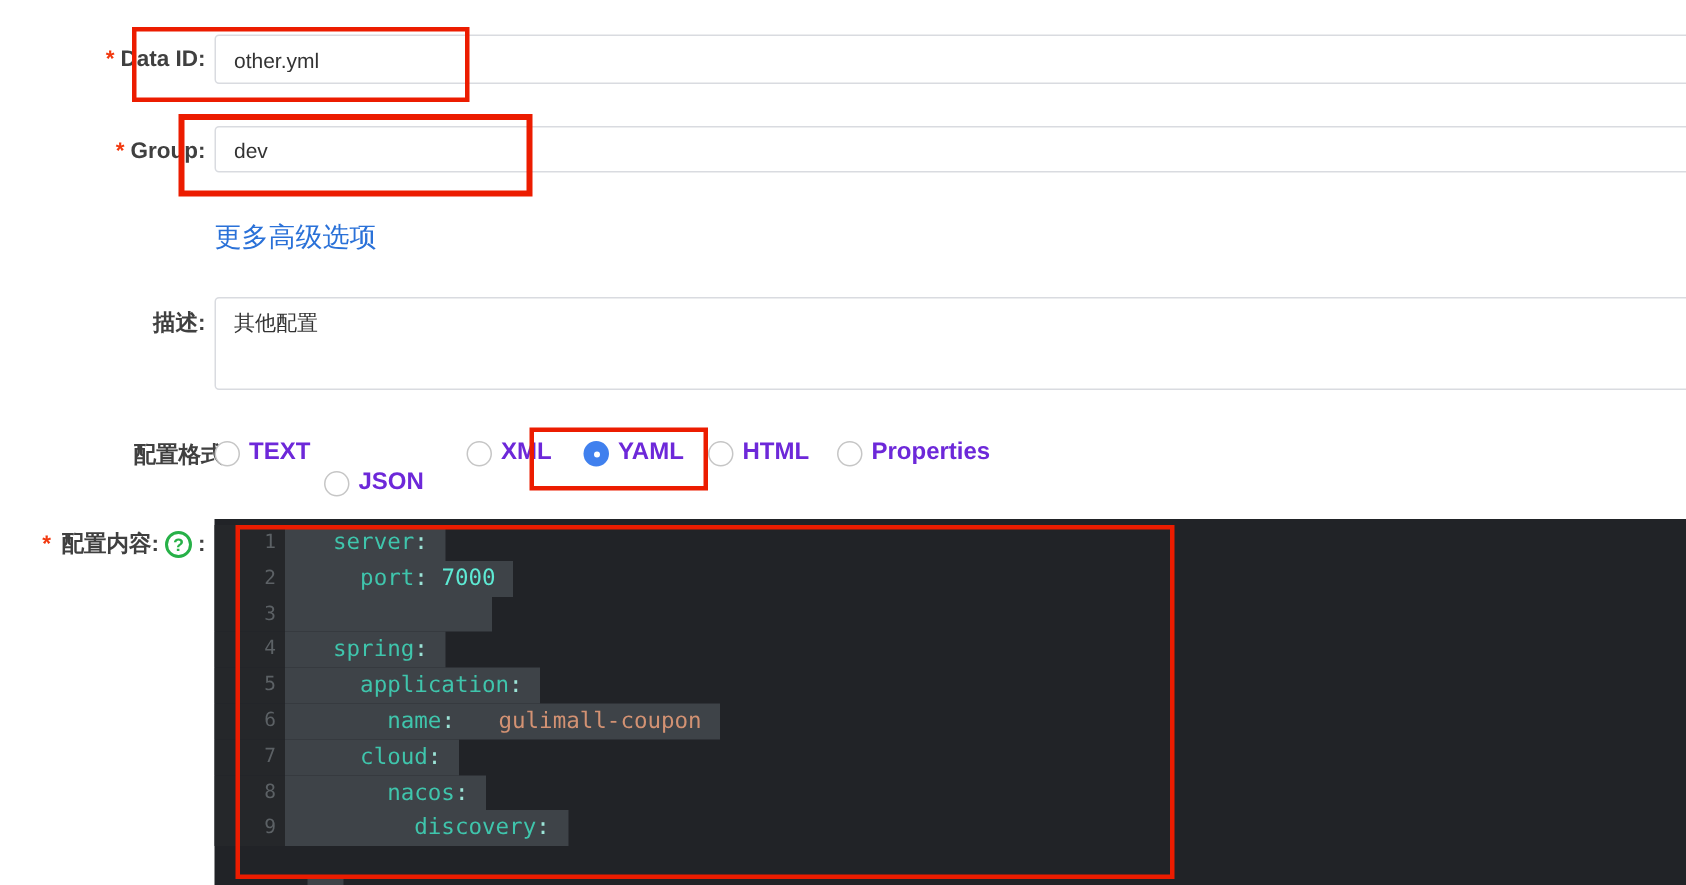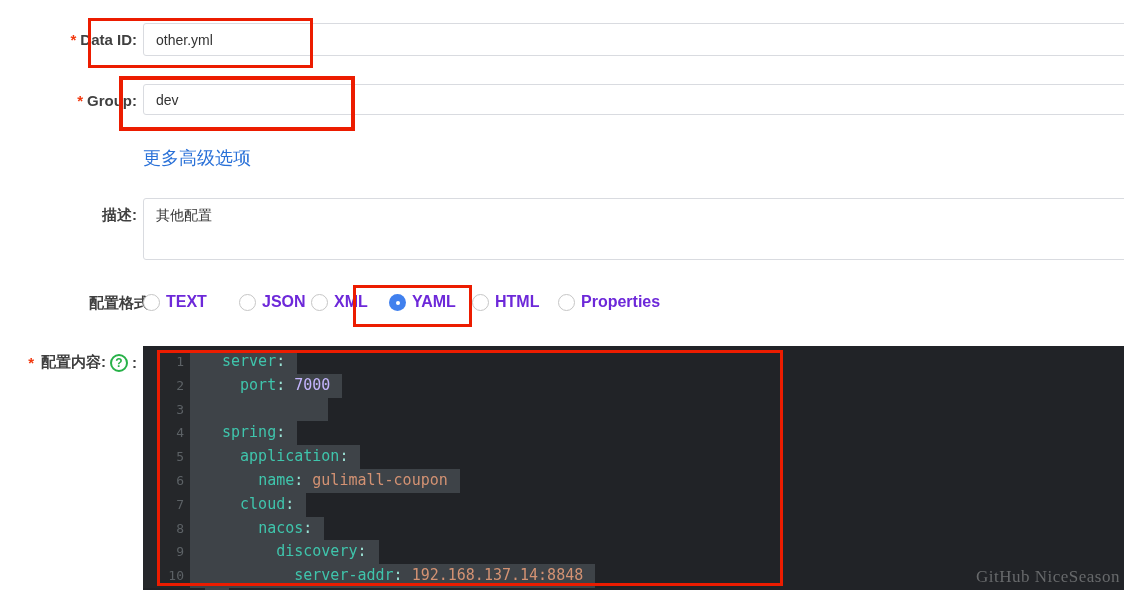--- a/index.html
+++ b/index.html
@@ -46,22 +46,22 @@
           font-family:"DejaVu Sans Mono","Liberation Mono",monospace;}
   .code-area{position:absolute;left:0;top:0;right:0;bottom:0;padding-top:4px;}
   .code-row{display:flex;height:23.8px;line-height:23.8px;font-size:15px;}
   .gutter{flex:0 0 47px;text-align:right;padding-right:6px;color:#5c6165;font-size:13px;
           box-sizing:border-box;background:#25272a;}
   .line-content{white-space:pre;flex:1;color:#d8d8d8;}
   .hl{display:inline-block;background:#3e4348;padding:0 12px 0 32px;height:23.8px;box-sizing:border-box;}
   .hl.empty{width:138px;padding:0;}
   .tk-key{color:#3fc5ac;}
   .tk-punc{color:#9ce4d7;}
-  .tk-num{color:#c4b5fd;}
-  .tk-str{color:#d39273;}
+  .tk-num{color:#5eead4;}
+  .tk-str{color:#d39273;margin-left:20px;}
   .tk-plain{color:#d8d8d8;}
   .frag{position:absolute;left:62px;top:238px;width:24px;height:8px;background:#3e4348;}
   .watermark{position:absolute;right:4px;bottom:3px;font-family:"Liberation Serif",serif;
              font-size:17px;color:#67696b;letter-spacing:.5px;}
 
   
   .annotation{position:absolute;border:3px solid #ec1c00;z-index:10;pointer-events:none;}
   #anno1{left:88px;top:18px;width:219px;height:44px;}
   #anno2{left:119px;top:76px;width:228px;height:47px;border-width:4px;}
   #anno3{left:353px;top:285px;width:113px;height:36px;}
@@ -82,21 +82,21 @@
 
   <div class="flabel" style="top:206px;"><span>描述:</span></div>
   <textarea id="descArea" style="">其他配置</textarea>
 
   <div class="flabel" style="top:294px;padding-left:17px;"><span>配置格式:</span></div>
   <div id="formatGroup">
       <div class="radio-item" style="left: 143px;">
         <span class="radio-circle"></span>
         <span class="radio-label">TEXT</span>
       </div>
-      <div class="radio-item" style="left: 239px;">
+      <div class="radio-item" style="left: 216px; margin-top: 20px;">
         <span class="radio-circle"></span>
         <span class="radio-label">JSON</span>
       </div>
       <div class="radio-item" style="left: 311px; align-items: flex-end;">
         <span class="radio-circle"></span>
         <span class="radio-label">XML</span>
       </div>
       <div class="radio-item" style="left: 389px; align-items: flex-end;">
         <span class="radio-circle checked"></span>
         <span class="radio-label">YAML</span>
@@ -149,27 +149,22 @@
           <div class="line-content"><span class="hl"><span class="tk-plain">  </span><span class="tk-key">cloud</span><span class="tk-punc">:</span></span></div>
         </div>
         <div class="code-row">
           <div class="gutter">8</div>
           <div class="line-content"><span class="hl"><span class="tk-plain">    </span><span class="tk-key">nacos</span><span class="tk-punc">:</span></span></div>
         </div>
         <div class="code-row">
           <div class="gutter">9</div>
           <div class="line-content"><span class="hl"><span class="tk-plain">      </span><span class="tk-key">discovery</span><span class="tk-punc">:</span></span></div>
         </div>
-        <div class="code-row">
-          <div class="gutter">10</div>
-          <div class="line-content"><span class="hl"><span class="tk-plain">        </span><span class="tk-key">server-addr</span><span class="tk-punc">:</span><span class="tk-plain"> </span><span class="tk-str">192.168.137.14:8848</span></span></div>
-        </div>
       </div>
     <div class="frag"></div>
-    <div class="watermark">GitHub NiceSeason</div>
   </div>
 
   <div class="annotation" id="anno1"></div>
   <div class="annotation" id="anno2"></div>
   <div class="annotation" id="anno3"></div>
   <div class="annotation" id="anno4"></div>
 
 </div>
 
 </body></html>

